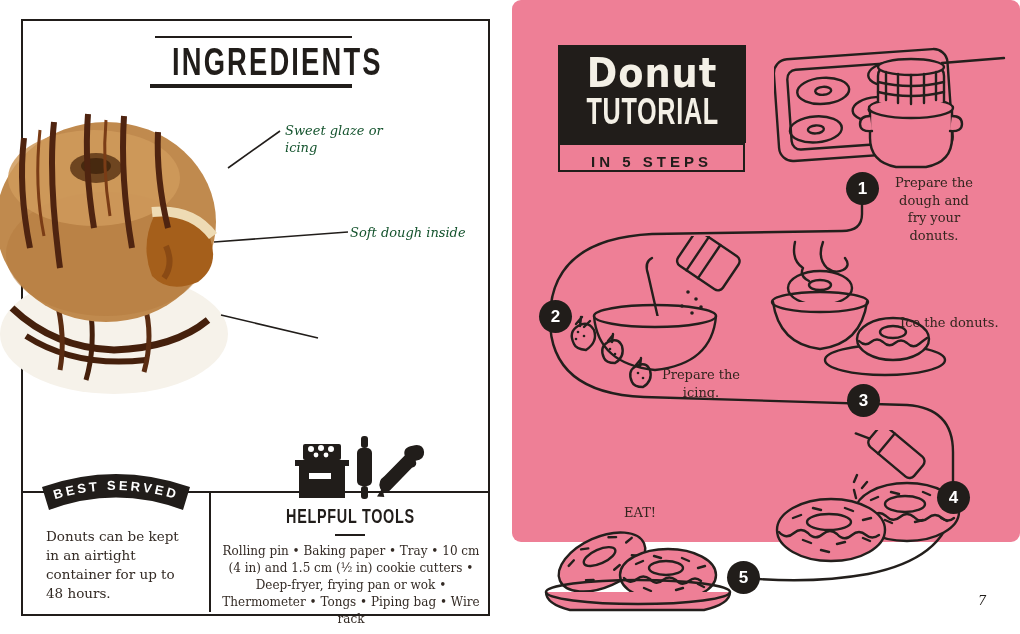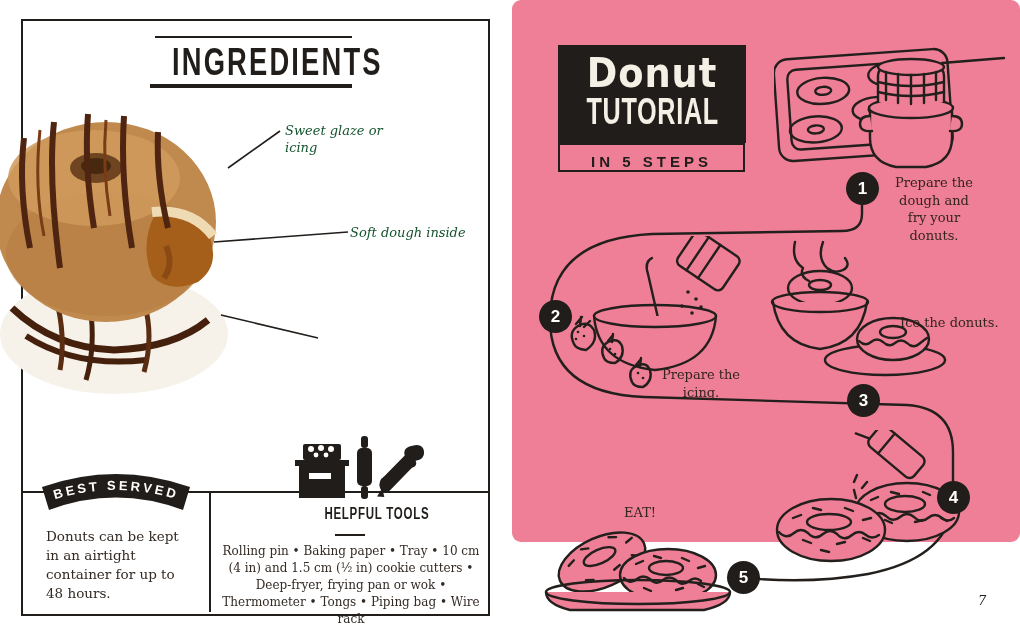--- a/index.html
+++ b/index.html
@@ -10,21 +10,21 @@
   .abs{position:absolute;}
   
   #left-page{left:0;top:0;width:512px;height:634px;background:#ffffff;}
   #page-frame{left:21px;top:19px;width:465px;height:593px;border:2px solid #211d1a;}
   .rule{background:#211d1a;}
   .condensed{font-family:"Liberation Sans",sans-serif;font-weight:bold;color:#211d1a;
     display:inline-block;transform:scaleX(0.72);transform-origin:center;white-space:nowrap;}
   #ingredients-title{left:131px;top:40px;width:244px;text-align:left;font-size:38px;letter-spacing:3px;}
   .annot{font-style:italic;font-size:13px;color:#14532d;line-height:1.32;}
   #best-served-text{left:46px;top:527px;width:140px;font-size:13.5px;line-height:1.42;color:#332a24;}
-  #helpful-tools-title{left:250px;top:504px;width:200px;text-align:right;font-size:16px;letter-spacing:1px;}
+  #helpful-tools-title{left:250px;top:504px;width:200px;text-align:center;font-size:20px;letter-spacing:1px;}
   #tools-text{left:222px;top:543px;width:258px;text-align:center;font-size:12px;line-height:1.42;color:#332a24;}
   
   #right-page{left:512px;top:0;width:508px;height:542px;background:#ee7f96;color:#33251e;border-radius:9px;}
   #header-black{left:46px;top:45px;width:188px;height:98px;background:#211d1a;text-align:center;}
   #donut-word{display:block;margin-top:8px;font-family:"DejaVu Sans",sans-serif;font-weight:bold;
     font-size:40px;line-height:1;color:#f4f0e6;letter-spacing:1px;transform:scaleX(.92);}
   #tutorial-word{font-size:36px;color:#f4f0e6;letter-spacing:1px;margin-top:-2px;transform:scaleX(.70);}
   #in5steps{left:46px;top:143px;width:183px;height:25px;border:2.5px solid #211d1a;
     display:flex;align-items:flex-end;justify-content:center;
     font-family:"Liberation Sans",sans-serif;font-weight:bold;font-size:15px;letter-spacing:4px;color:#211d1a;}

